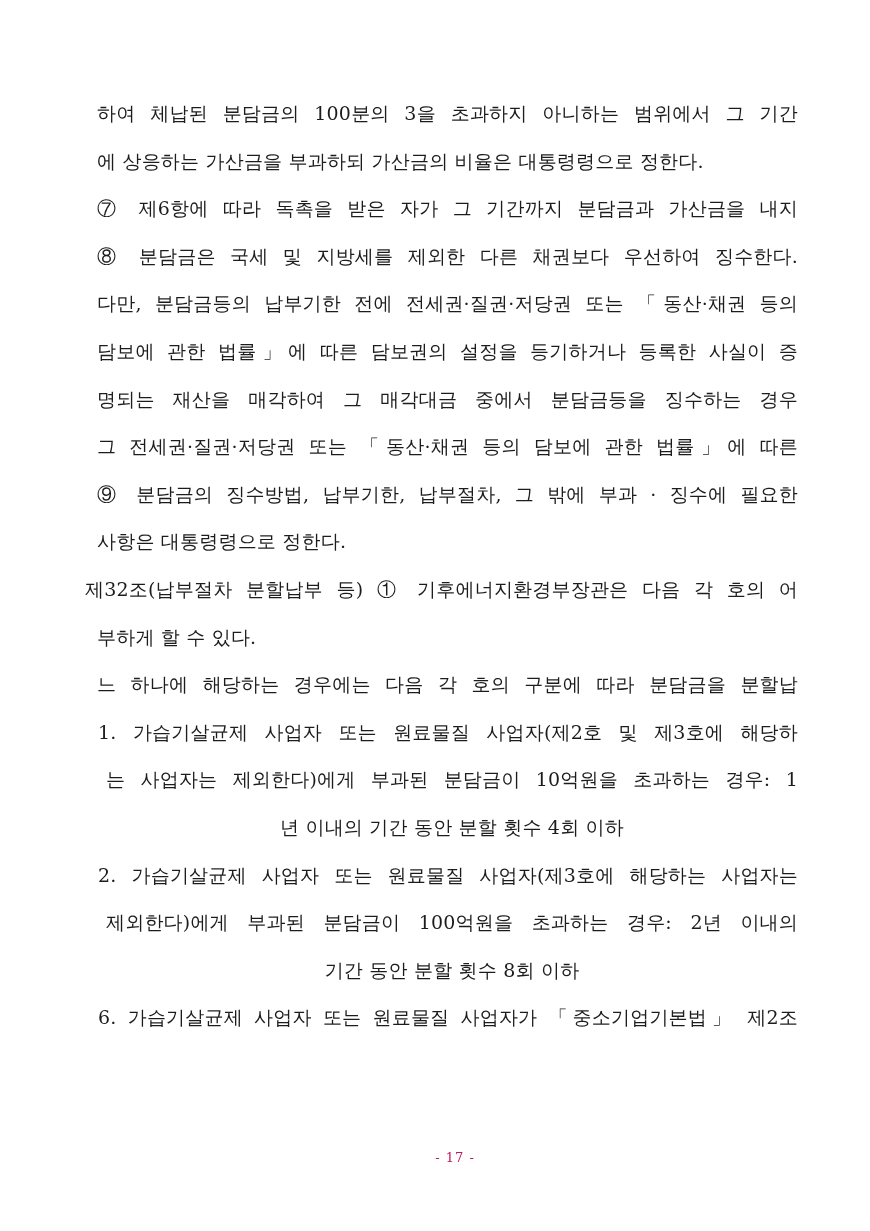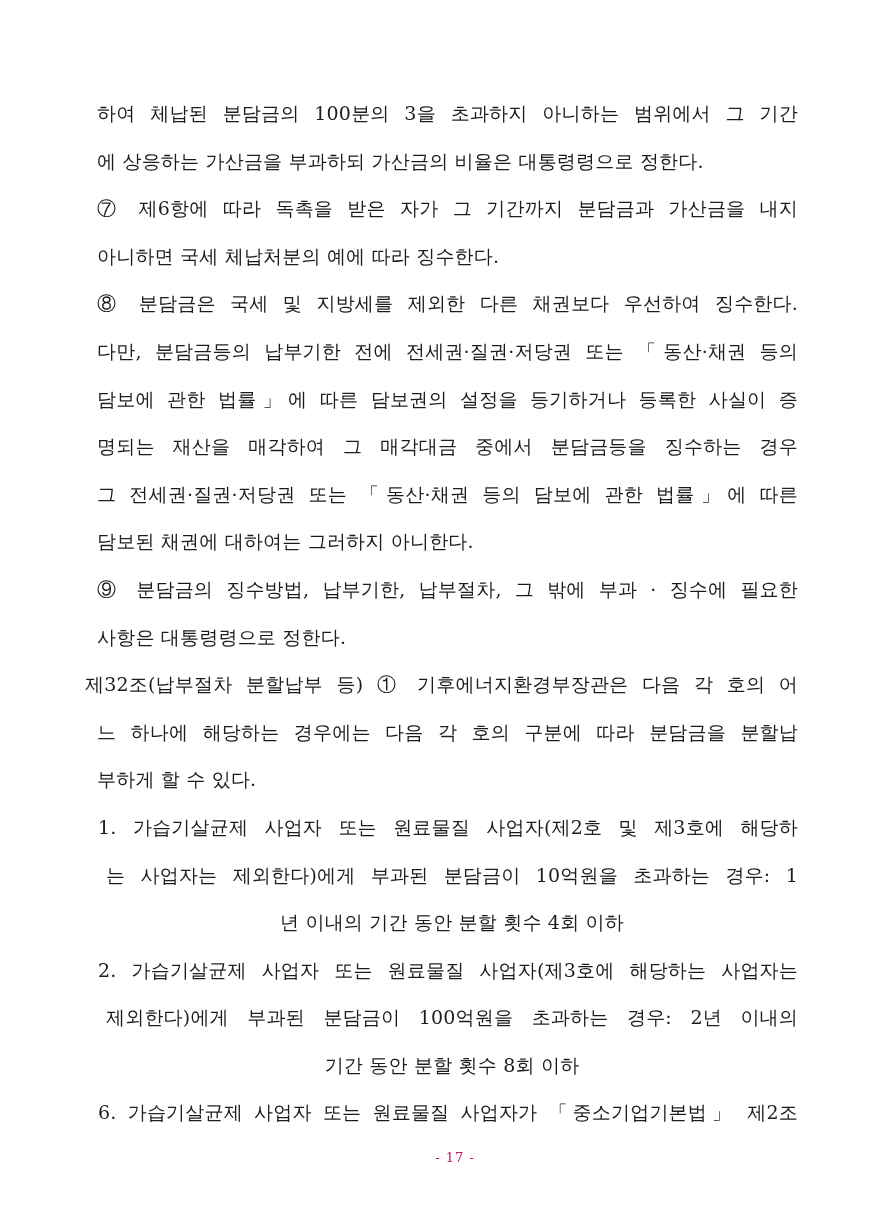--- a/index.html
+++ b/index.html
@@ -57,32 +57,30 @@
 </style>
 </head>
 <body>
 
 <div class="page">
   <div class="doc-body">
 
   <div class="line ind-par j">하여 체납된 분담금의 100분의 3을 초과하지 아니하는 범위에서 그 기간</div>
       <div class="line ind-par">에 상응하는 가산금을 부과하되 가산금의 비율은 대통령령으로 정한다.</div>
       <div class="line ind-par j">⑦ 제6항에 따라 독촉을 받은 자가 그 기간까지 분담금과 가산금을 내지</div>
-      <div class="line ind-par">아니하면 국세 체납처분의 예에 따라 징수한다.</div>
       <div class="line ind-par j">⑧ 분담금은 국세 및 지방세를 제외한 다른 채권보다 우선하여 징수한다.</div>
       <div class="line ind-par j">다만, 분담금등의 납부기한 전에 전세권·질권·저당권 또는 「동산·채권 등의</div>
       <div class="line ind-par j">담보에 관한 법률」에 따른 담보권의 설정을 등기하거나 등록한 사실이 증</div>
       <div class="line ind-par j">명되는 재산을 매각하여 그 매각대금 중에서 분담금등을 징수하는 경우</div>
       <div class="line ind-par j">그 전세권·질권·저당권 또는 「동산·채권 등의 담보에 관한 법률」에 따른</div>
-      <div class="line ind-par">담보된 채권에 대하여는 그러하지 아니한다.</div>
       <div class="line ind-par j">⑨ 분담금의 징수방법, 납부기한, 납부절차, 그 밖에 부과 · 징수에 필요한</div>
       <div class="line ind-par">사항은 대통령령으로 정한다.</div>
       <div class="line ind-article j">제32조(납부절차 분할납부 등) ① 기후에너지환경부장관은 다음 각 호의 어</div>
+      <div class="line ind-par">부하게 할 수 있다.</div>
       <div class="line ind-par j">느 하나에 해당하는 경우에는 다음 각 호의 구분에 따라 분담금을 분할납</div>
-      <div class="line ind-par">부하게 할 수 있다.</div>
       <div class="line ind-item j">1. 가습기살균제 사업자 또는 원료물질 사업자(제2호 및 제3호에 해당하</div>
       <div class="line ind-item-cont j">는 사업자는 제외한다)에게 부과된 분담금이 10억원을 초과하는 경우: 1</div>
       <div class="line ind-item-cont">년 이내의 기간 동안 분할 횟수 4회 이하</div>
       <div class="line ind-item j">2. 가습기살균제 사업자 또는 원료물질 사업자(제3호에 해당하는 사업자는</div>
       <div class="line ind-item-cont j">제외한다)에게 부과된 분담금이 100억원을 초과하는 경우: 2년 이내의</div>
       <div class="line ind-item-cont">기간 동안 분할 횟수 8회 이하</div>
       <div class="line ind-item j">6. 가습기살균제 사업자 또는 원료물질 사업자가 「중소기업기본법」 제2조</div>
     </div>
   <div class="footer">- 17 -</div>
 </div>

